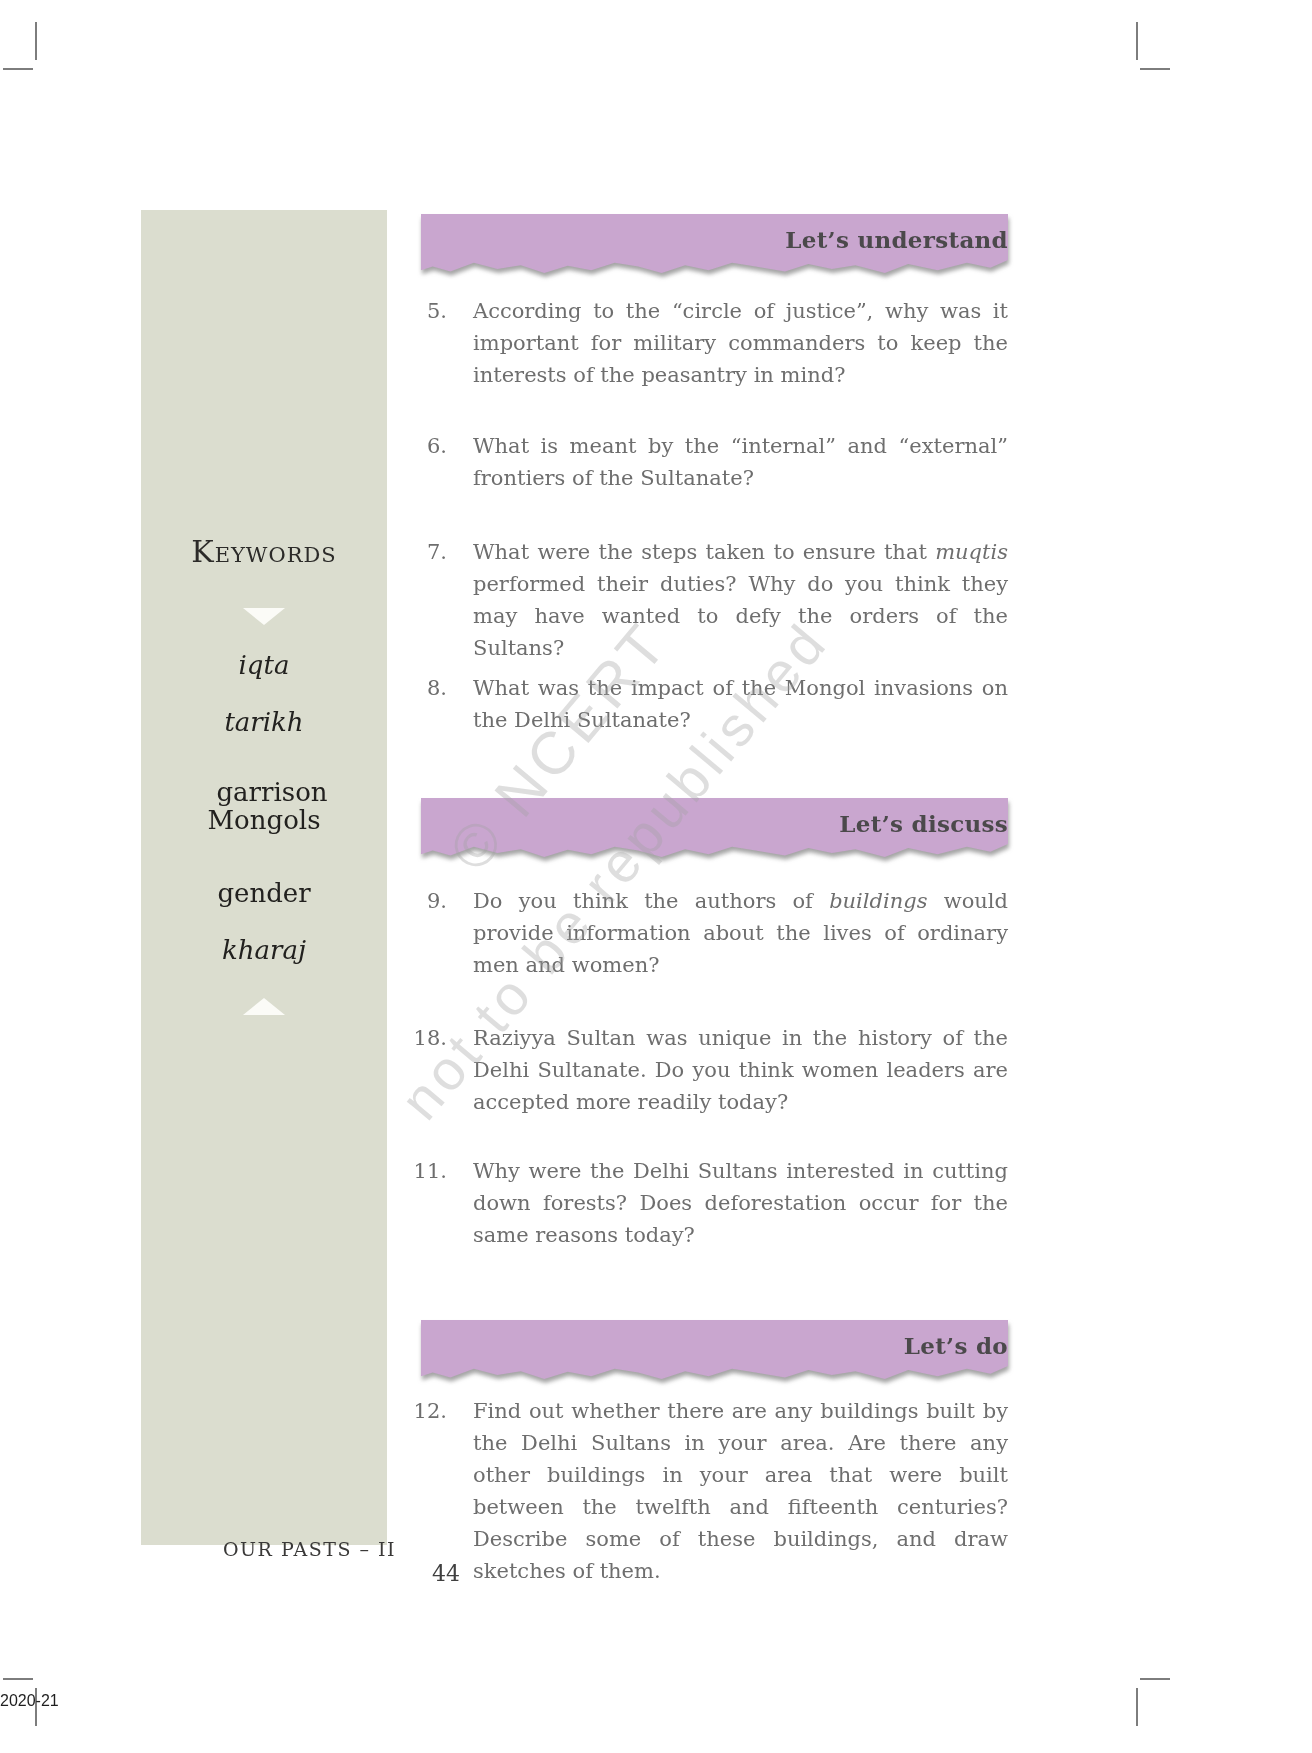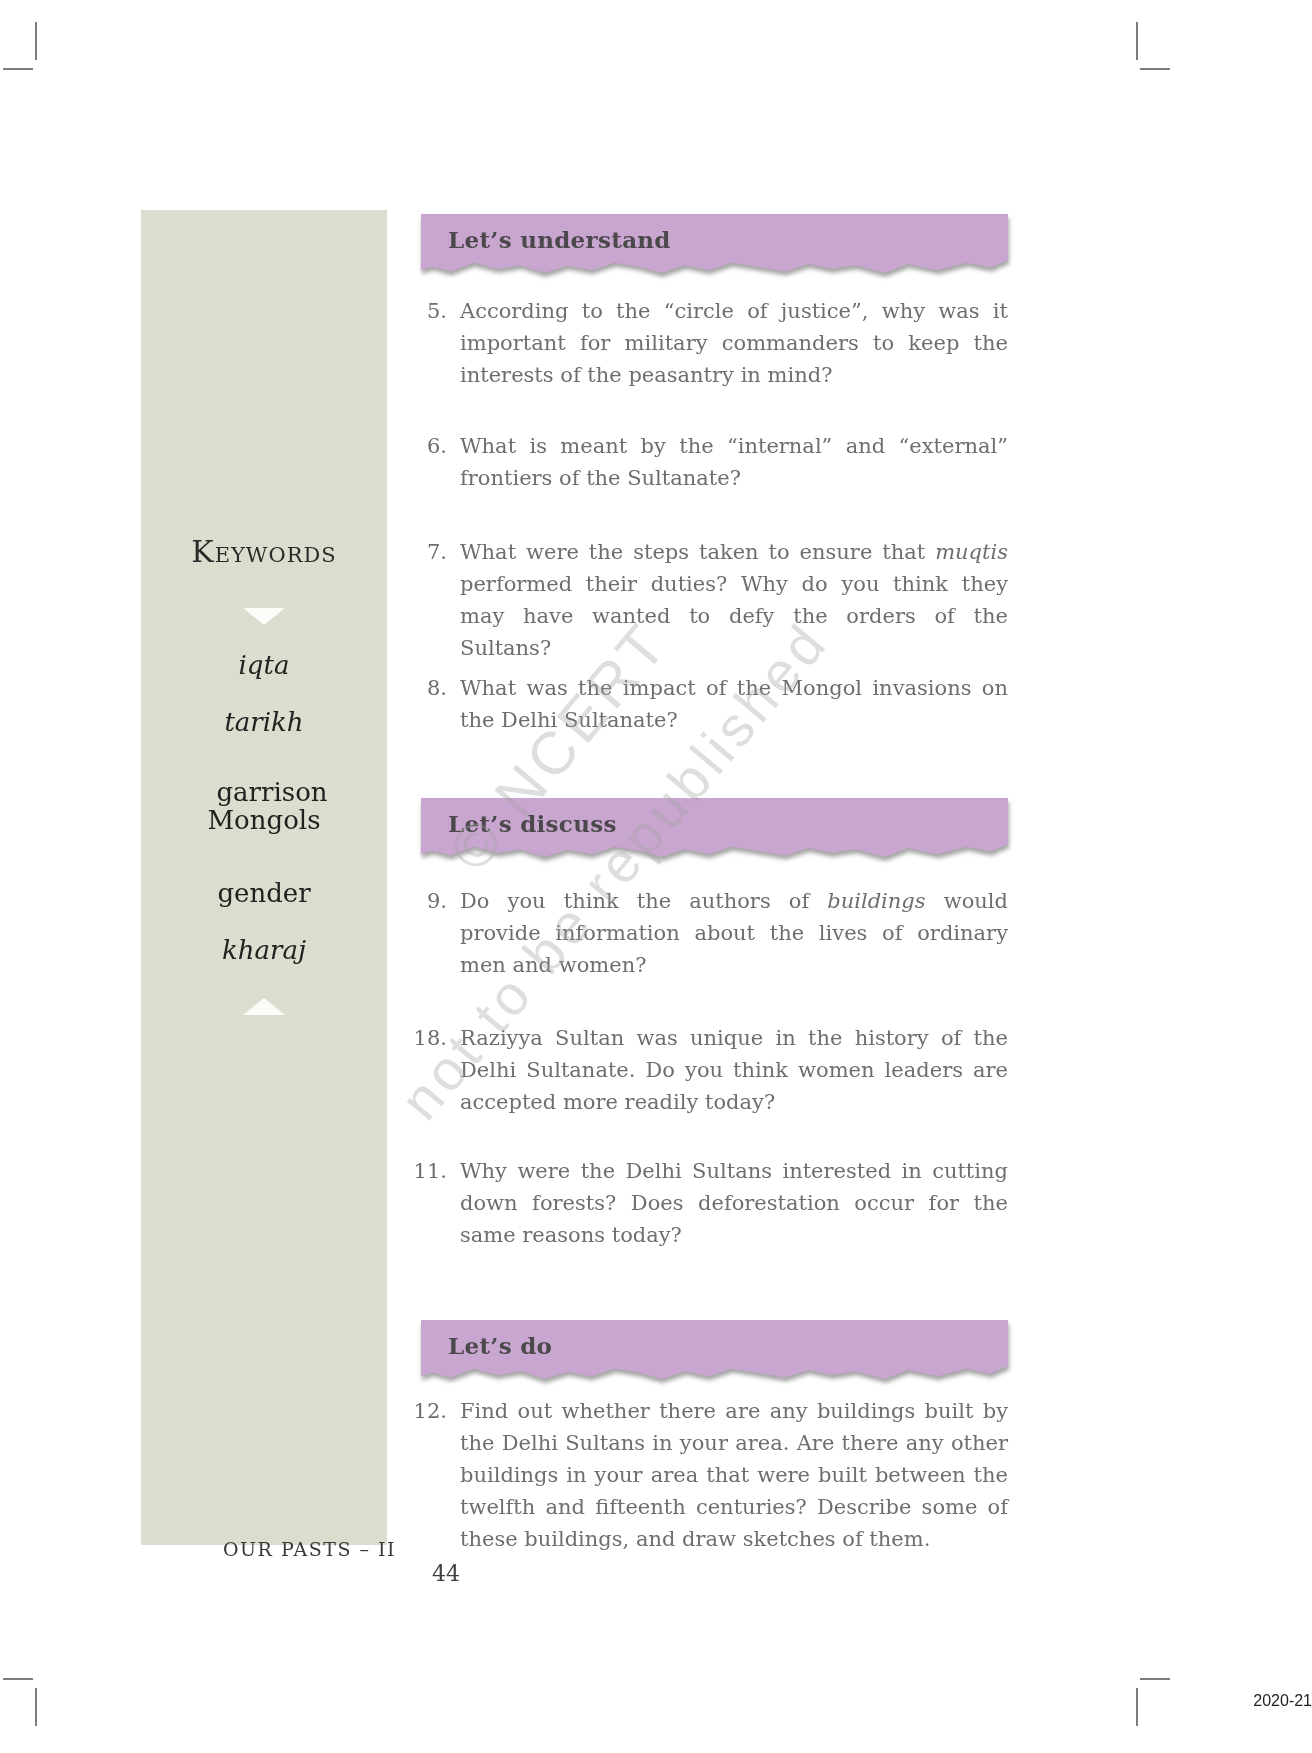--- a/index.html
+++ b/index.html
@@ -36,53 +36,54 @@
   .banner-wrap {
     position:absolute; left:421px; width:587px; height:64px;
     filter:drop-shadow(1px 4px 2px rgba(90,90,90,0.55));
   }
   .banner {
     width:100%; height:64px; background:#c9a6cf;
     clip-path:polygon(0 0, 100% 0, 100% 72%, 97% 84%, 93% 76%, 88% 88%, 83% 78%,
       79% 92%, 74% 80%, 70% 86%, 66% 78%, 62% 90%, 57% 82%, 53% 76%, 49% 88%,
       45% 80%, 41% 92%, 37% 82%, 33% 76%, 29% 88%, 25% 81%, 21% 92%, 17% 80%,
       13% 86%, 9% 76%, 5% 90%, 2% 82%, 0 88%);
+    text-align:right;
   }
   .banner-title {
     display:block; padding:12px 0 0 27px;
     font-weight:bold; font-size:23px; color:#4b494b; letter-spacing:0.3px;
   }
 
   
   .q {
     position:absolute; left:405px; width:603px; display:flex;
     color:#6e6e6e; font-size:21px; line-height:32px;
   }
   .q .num { flex:none; width:42px; text-align:right; }
-  .q .txt { flex:1; margin-left:13px; text-align:justify; }
+  .q .txt { flex:1; margin-left:26px; text-align:justify; }
 
   
   .wm {
     position:absolute; z-index:5; pointer-events:none; white-space:nowrap;
     color:#a2a2a2; opacity:0.35; transform:rotate(-50deg);
     font-family:"Liberation Sans", sans-serif; letter-spacing:5px;
   }
   .wm1 { left:408px; top:712px; font-size:60px; }
   .wm2 { left:300px; top:838px; font-size:56px; }
 
   
   .footer-book {
     position:absolute; left:223px; top:1538px; font-size:19px;
     letter-spacing:1.5px; color:#3a3938;
   }
   .footer-page {
     position:absolute; left:432px; top:1561px; font-size:22px; color:#404040;
   }
   .footer-year {
-    position:absolute; left:0; width:100%; top:1692px; text-align:right;
+    position:absolute; left:0; width:100%; top:1692px; text-align:left;
     font-family:"Liberation Sans", sans-serif; font-size:16px; color:#1f1f1f;
   }
 </style>
 </head>
 <body>
 
 <div class="page">
 
   <div class="mark" style="left:35px; top:22px; width:2px; height:38px;"></div>
   <div class="mark" style="left:3px; top:68px; width:30px; height:2px;"></div>

